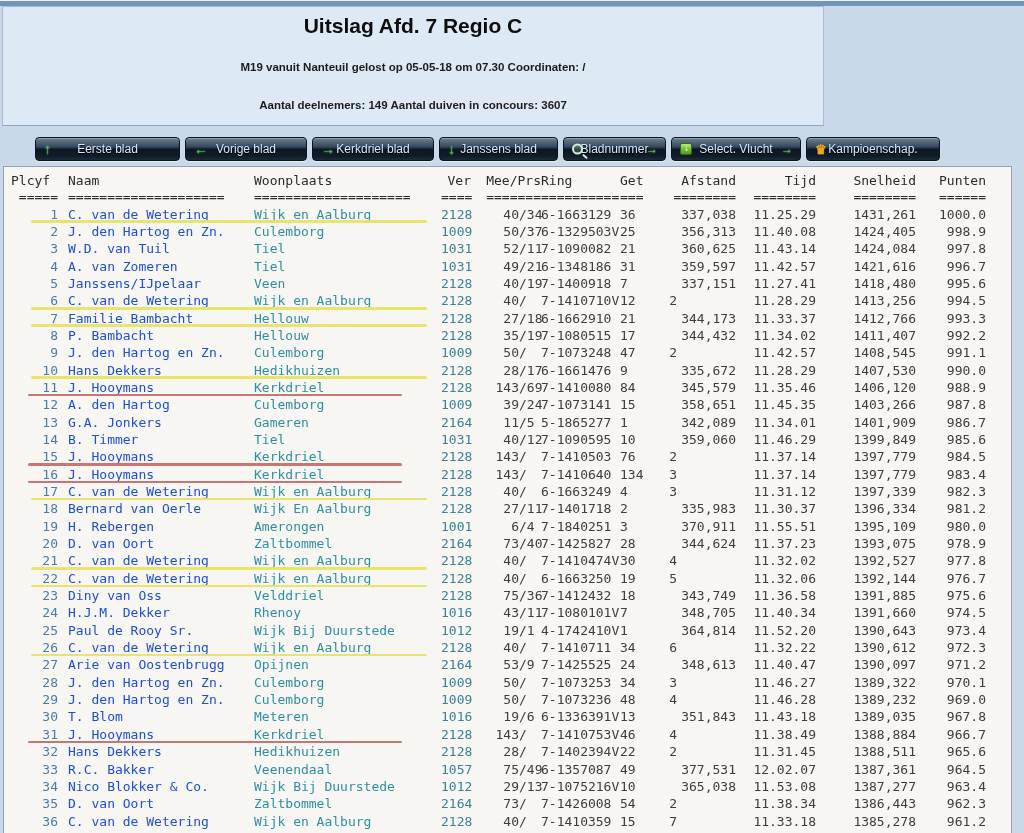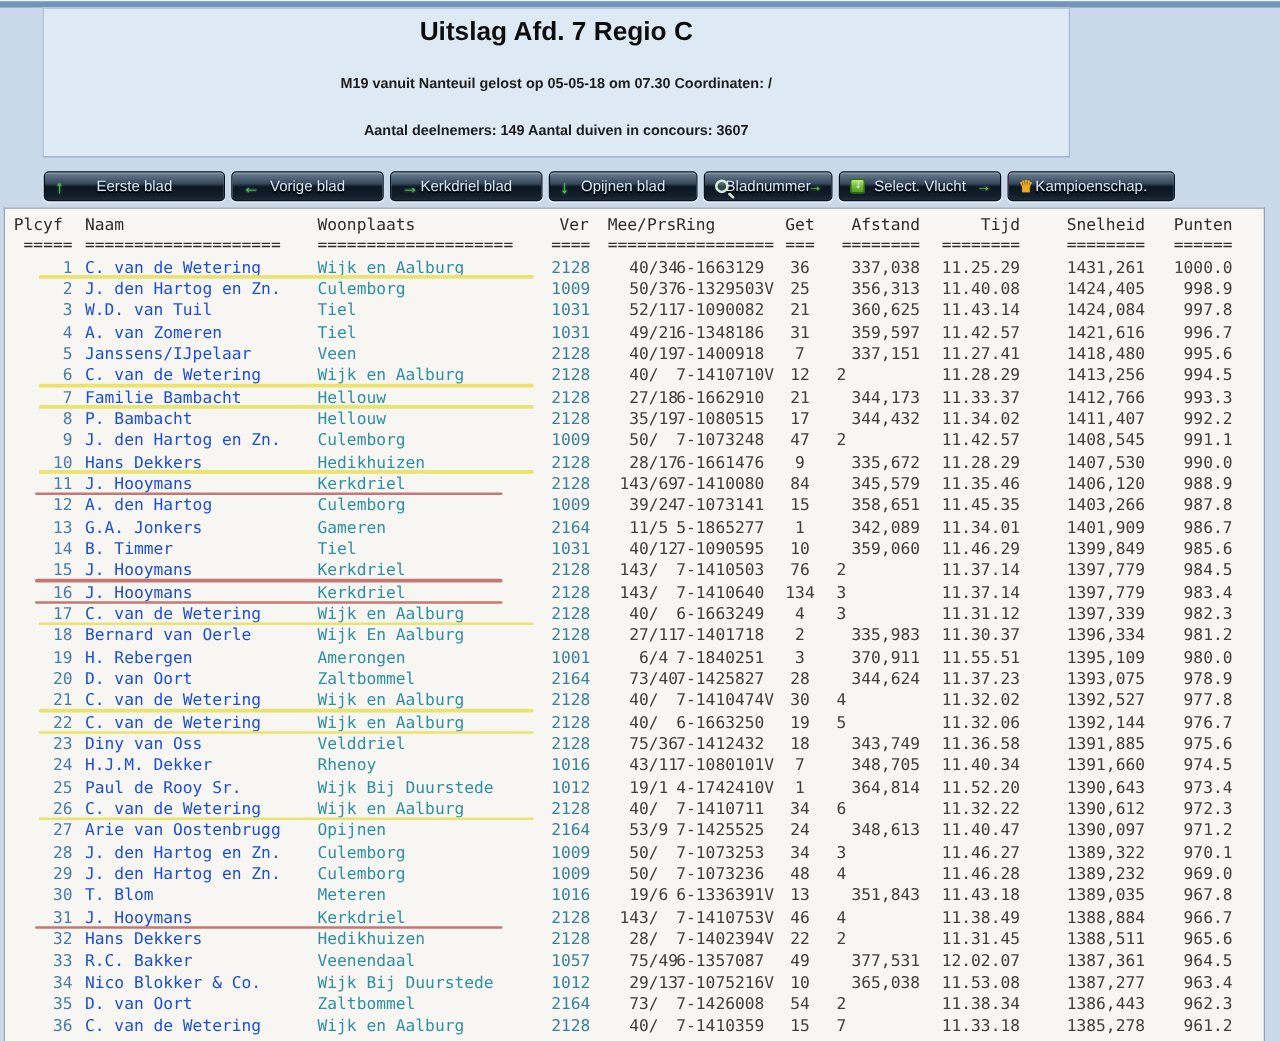--- a/index.html
+++ b/index.html
@@ -5,21 +5,21 @@
   html,body{margin:0;padding:0;}
   body{
     width:1024px;height:833px;overflow:hidden;position:relative;
     background:#c9d9e9;font-family:"Liberation Sans",sans-serif;
   }
   
   .topbar{position:absolute;left:0;top:0;width:1024px;height:6px;
     background:#7295bb;border-top:1px solid #eef3f8;box-sizing:border-box;}
   
   .header-panel{position:absolute;left:2px;top:6px;width:822px;height:120px;
-    background:#dde9f4;border:1px solid #a7bcd4;border-bottom-color:#8fa6c2;box-sizing:border-box;text-align:center;margin-left:32px;}
+    background:#dde9f4;border:1px solid #a7bcd4;border-bottom-color:#8fa6c2;box-sizing:border-box;text-align:center;}
   .title{padding-top:7px;font-size:21px;font-weight:bold;color:#0d0d0d;letter-spacing:0px;}
   .subtitle{margin-top:23px;font-size:11.5px;font-weight:bold;color:#1c1c1c;}
   .subtitle2{margin-top:26px;}
   
   .toolbar{position:absolute;left:35px;top:137px;height:24px;display:flex;gap:5px;}
   .tbtn{
     position:relative;height:24px;box-sizing:border-box;
     background:linear-gradient(180deg,#6d8094 0%,#36495c 40%,#0d1723 52%,#101c29 82%,#1d2b3a 100%);
     border:1px solid #0a1320;border-radius:4px;
     box-shadow:0 1px 1px rgba(255,255,255,.55), inset 0 1px 0 rgba(255,255,255,.28);
@@ -53,21 +53,21 @@
   .cell{flex:none;box-sizing:border-box;}
   .c-plcyf{width:47px;text-align:right;}
   .c-naam{width:186px;margin-left:10px;}
   .c-woon{width:187px;}
   .c-ver{width:30px;text-align:right;}
   .c-mee{width:70px;display:flex;}
   .c-mee.plain{display:block;text-align:right;}
   .mee-num{flex:none;width:36px;text-align:right;padding-left:12px;}
   .mee-den{flex:1;text-align:left;}
   .c-ring{width:79px;}
-  .c-get{width:40px;text-align:center;}
+  .c-get{width:40px;text-align:left;}
   .c-afstand{width:76px;text-align:right;}
   .c-afstand.short{padding-right:59px;}
   .c-tijd{width:80px;text-align:right;}
   .c-snelheid{width:100px;text-align:right;}
   .c-punten{width:70px;text-align:right;}
   .hrow .c-plcyf{text-align:left;}
   
   .drow .c-plcyf{color:#4a7ca8;}
   .drow .c-naam{color:#1d4ed8;}
   .drow .c-woon{color:#2e8fa3;}
@@ -96,21 +96,21 @@
     <button class="tbtn" style="width: 122px;">
       <span class="icon arrow-left">←</span>
       <span class="lbl">Vorige blad</span>
     </button>
     <button class="tbtn" style="width: 122px;">
       <span class="icon arrow-right">→</span>
       <span class="lbl">Kerkdriel blad</span>
     </button>
     <button class="tbtn" style="width: 119px;">
       <span class="icon arrow-down">↓</span>
-      <span class="lbl">Opijnen blad</span>
+      <span class="lbl">Janssens blad</span>
     </button>
     <button class="tbtn" style="width: 103px;">
       <span class="icon magnifier"></span>
       <span class="lbl">Bladnummer</span>
       <span class="trail">→</span>
     </button>
     <button class="tbtn" style="width: 130px;">
       <span class="icon select-box"></span>
       <span class="lbl">Select. Vlucht</span>
       <span class="trail">→</span>

